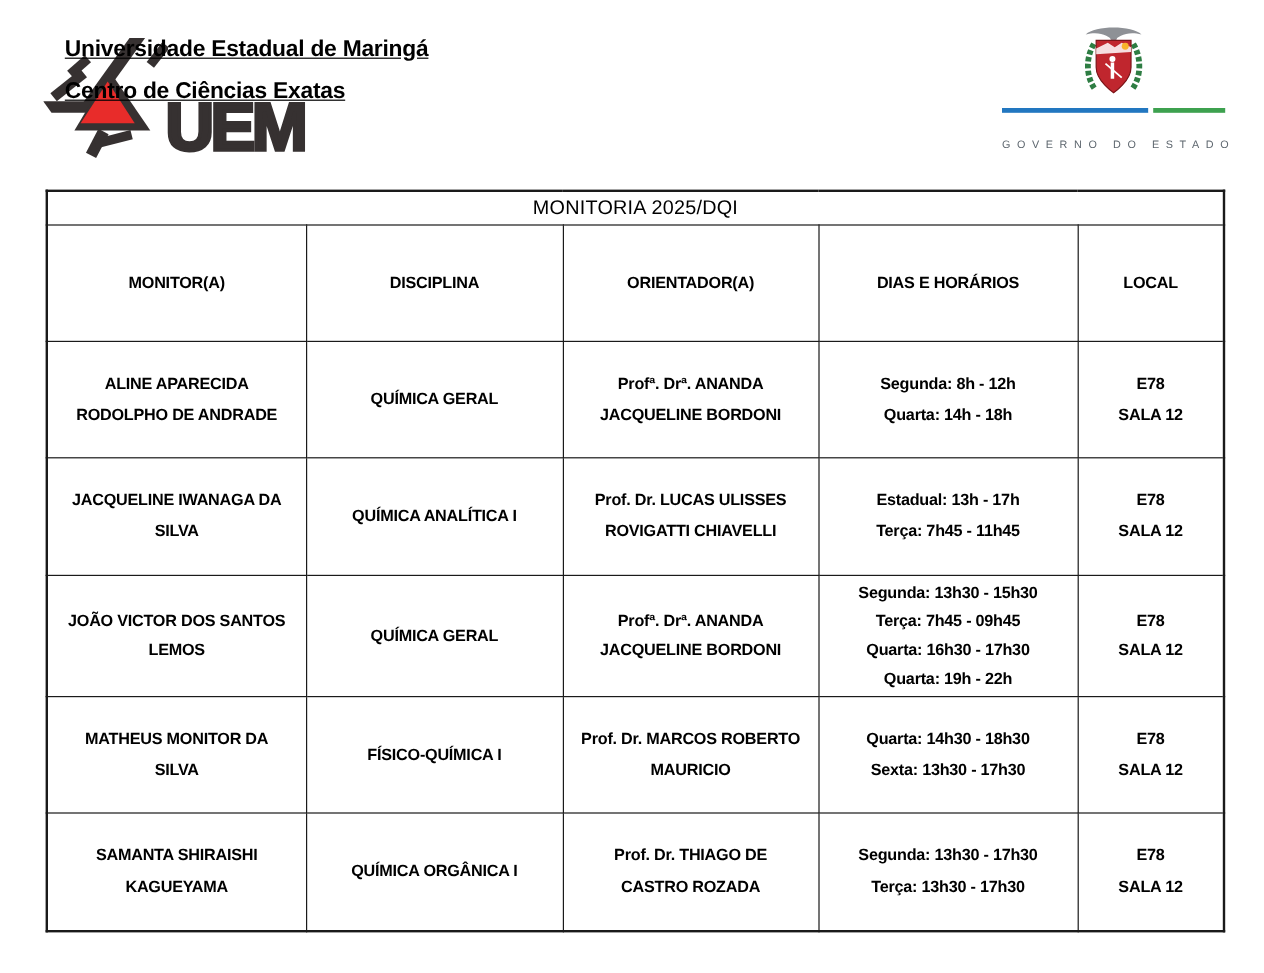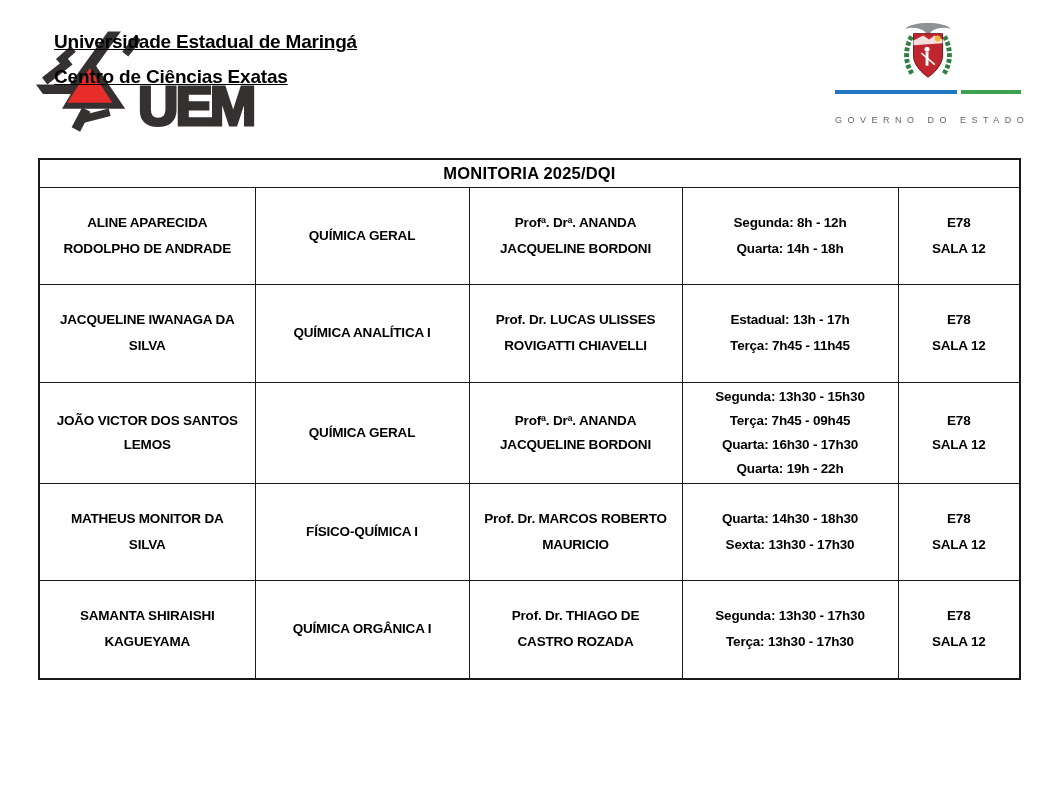--- a/index.html
+++ b/index.html
@@ -56,21 +56,21 @@
     position:absolute;left:38px;top:158px;width:981px;
     border-collapse:collapse;table-layout:fixed;
     border:2px solid var(--border);
   }
   table.monitoria td, table.monitoria th{
     border:1px solid var(--border);
     text-align:center;vertical-align:middle;
     font-weight:bold;font-size:13.5px;letter-spacing:-0.2px;
     padding:2px 8px;overflow:hidden;
   }
-  tr.title-row td{height:28px;font-size:16.5px;font-weight:bold;letter-spacing:0.2px;padding:0;margin-top:16px;}
+  tr.title-row td{height:28px;font-size:16.5px;font-weight:normal;letter-spacing:0.2px;padding:0;margin-top:16px;}
   tr.head-row th{height:97px;}
   tbody tr{height:97px;}
   tbody tr:nth-child(2){height:98px;}
   tbody tr:nth-child(3){height:101px;}
   tbody tr:nth-child(5){height:99px;}
   .cell-line{line-height:26px;white-space:nowrap;}
   tbody tr:nth-child(3) .cell-line{line-height:24px;}
 </style>
 </head>
 <body>
@@ -126,20 +126,27 @@
       <col style="width:216px">
         <col style="width:214px">
         <col style="width:213px">
       <col style="width:216px">
         <col style="width:122px">
     </colgroup>
     <thead>
       <tr class="title-row">
         <td colspan="5">MONITORIA 2025/DQI</td>
       </tr>
+      <tr class="head-row">
+        <th>MONITOR(A)</th>
+        <th>DISCIPLINA</th>
+        <th>ORIENTADOR(A)</th>
+        <th>DIAS E HORÁRIOS</th>
+        <th>LOCAL</th>
+      </tr>
     </thead>
     <tbody>
         <tr>
           <td>
             <div class="cell-line">ALINE APARECIDA</div>
             <div class="cell-line">RODOLPHO DE ANDRADE</div>
           </td>
           <td>
             <div class="cell-line">QUÍMICA GERAL</div>
           </td>

